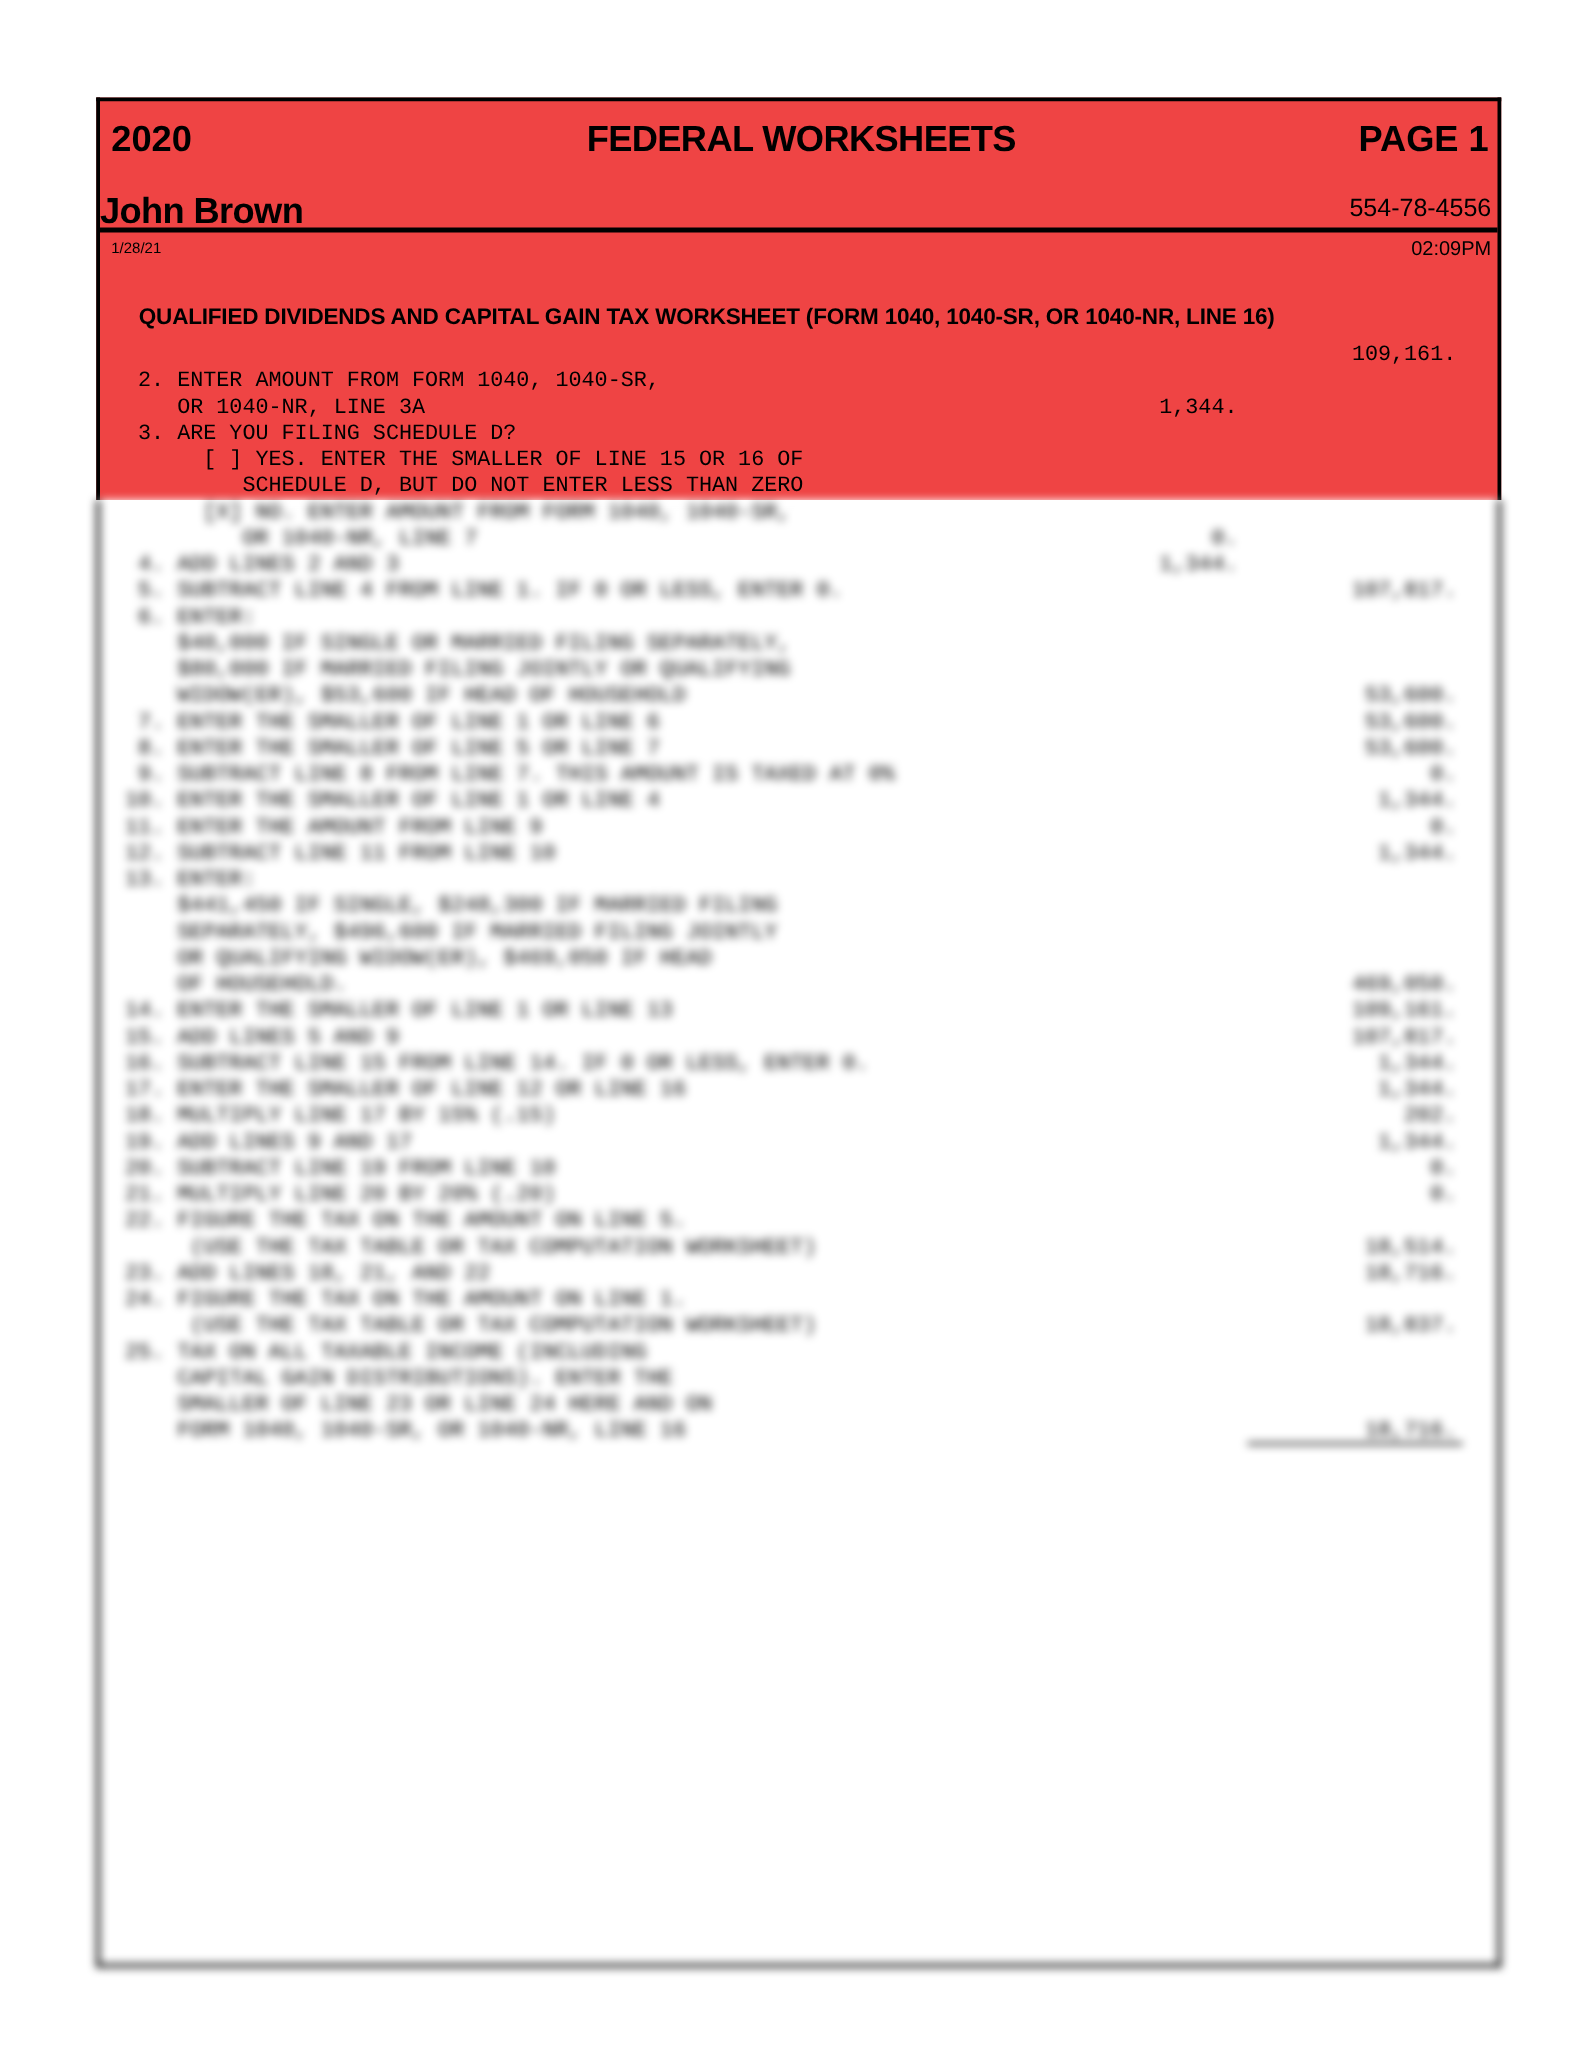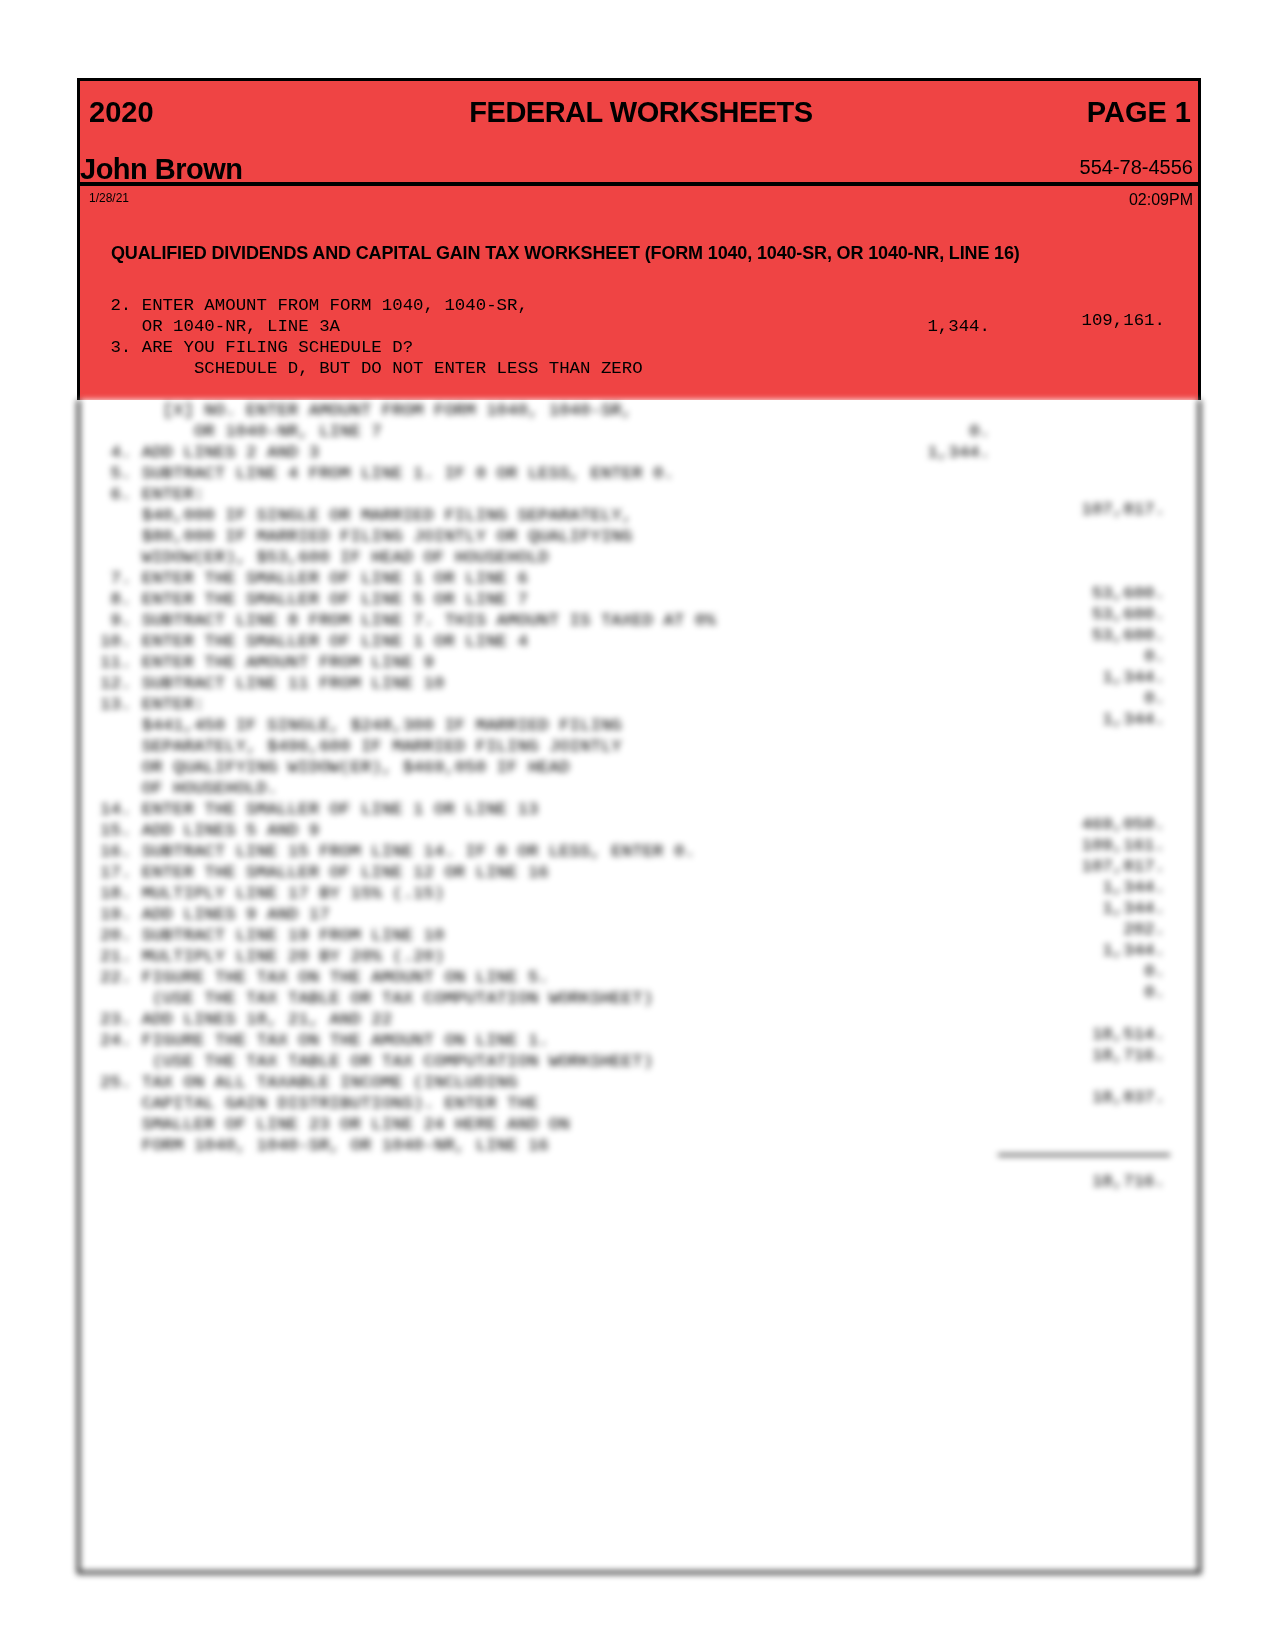--- a/index.html
+++ b/index.html
@@ -32,21 +32,21 @@
 
   
   .rows{position:absolute;left:0;right:0;
         font-family:"Liberation Mono","DejaVu Sans Mono",monospace;
         font-size:17.4px;line-height:21px;}
   #rows-sharp{top:193px;}
   #rows-blur{top:0;}
   .row{position:relative;height:21px;}
   .row .t{position:absolute;left:20px;top:0;white-space:pre;}
   .row .v1{position:absolute;right:208px;top:0;white-space:pre;}
-  .row .v2{position:absolute;right:33px;top:0;white-space:pre;margin-top:36px;}
+  .row .v2{position:absolute;right:33px;top:0;white-space:pre;}
   .row .total-rule{position:absolute;right:28px;top:19px;width:172px;height:2px;background:#000;}
 </style>
 </head>
 <body>
 
 <div class="page">
 
   <div class="box-sharp">
     <div class="hdr-year">2020</div>
     <div class="hdr-title">FEDERAL WORKSHEETS</div>
@@ -65,20 +65,23 @@
           <span class="t"> 2. ENTER AMOUNT FROM FORM 1040, 1040-SR,</span>
         </div>
         <div class="row">
           <span class="t">    OR 1040-NR, LINE 3A</span>
           <span class="v1">1,344.</span>
         </div>
         <div class="row">
           <span class="t"> 3. ARE YOU FILING SCHEDULE D?</span>
         </div>
         <div class="row">
+          <span class="t">      [ ] YES. ENTER THE SMALLER OF LINE 15 OR 16 OF</span>
+        </div>
+        <div class="row">
           <span class="t">         SCHEDULE D, BUT DO NOT ENTER LESS THAN ZERO</span>
         </div>
       </div>
   </div>
 
   <div class="box-blur">
     <div class="rows" id="rows-blur">
         <div class="row">
           <span class="t">      [X] NO. ENTER AMOUNT FROM FORM 1040, 1040-SR,</span>
         </div>

